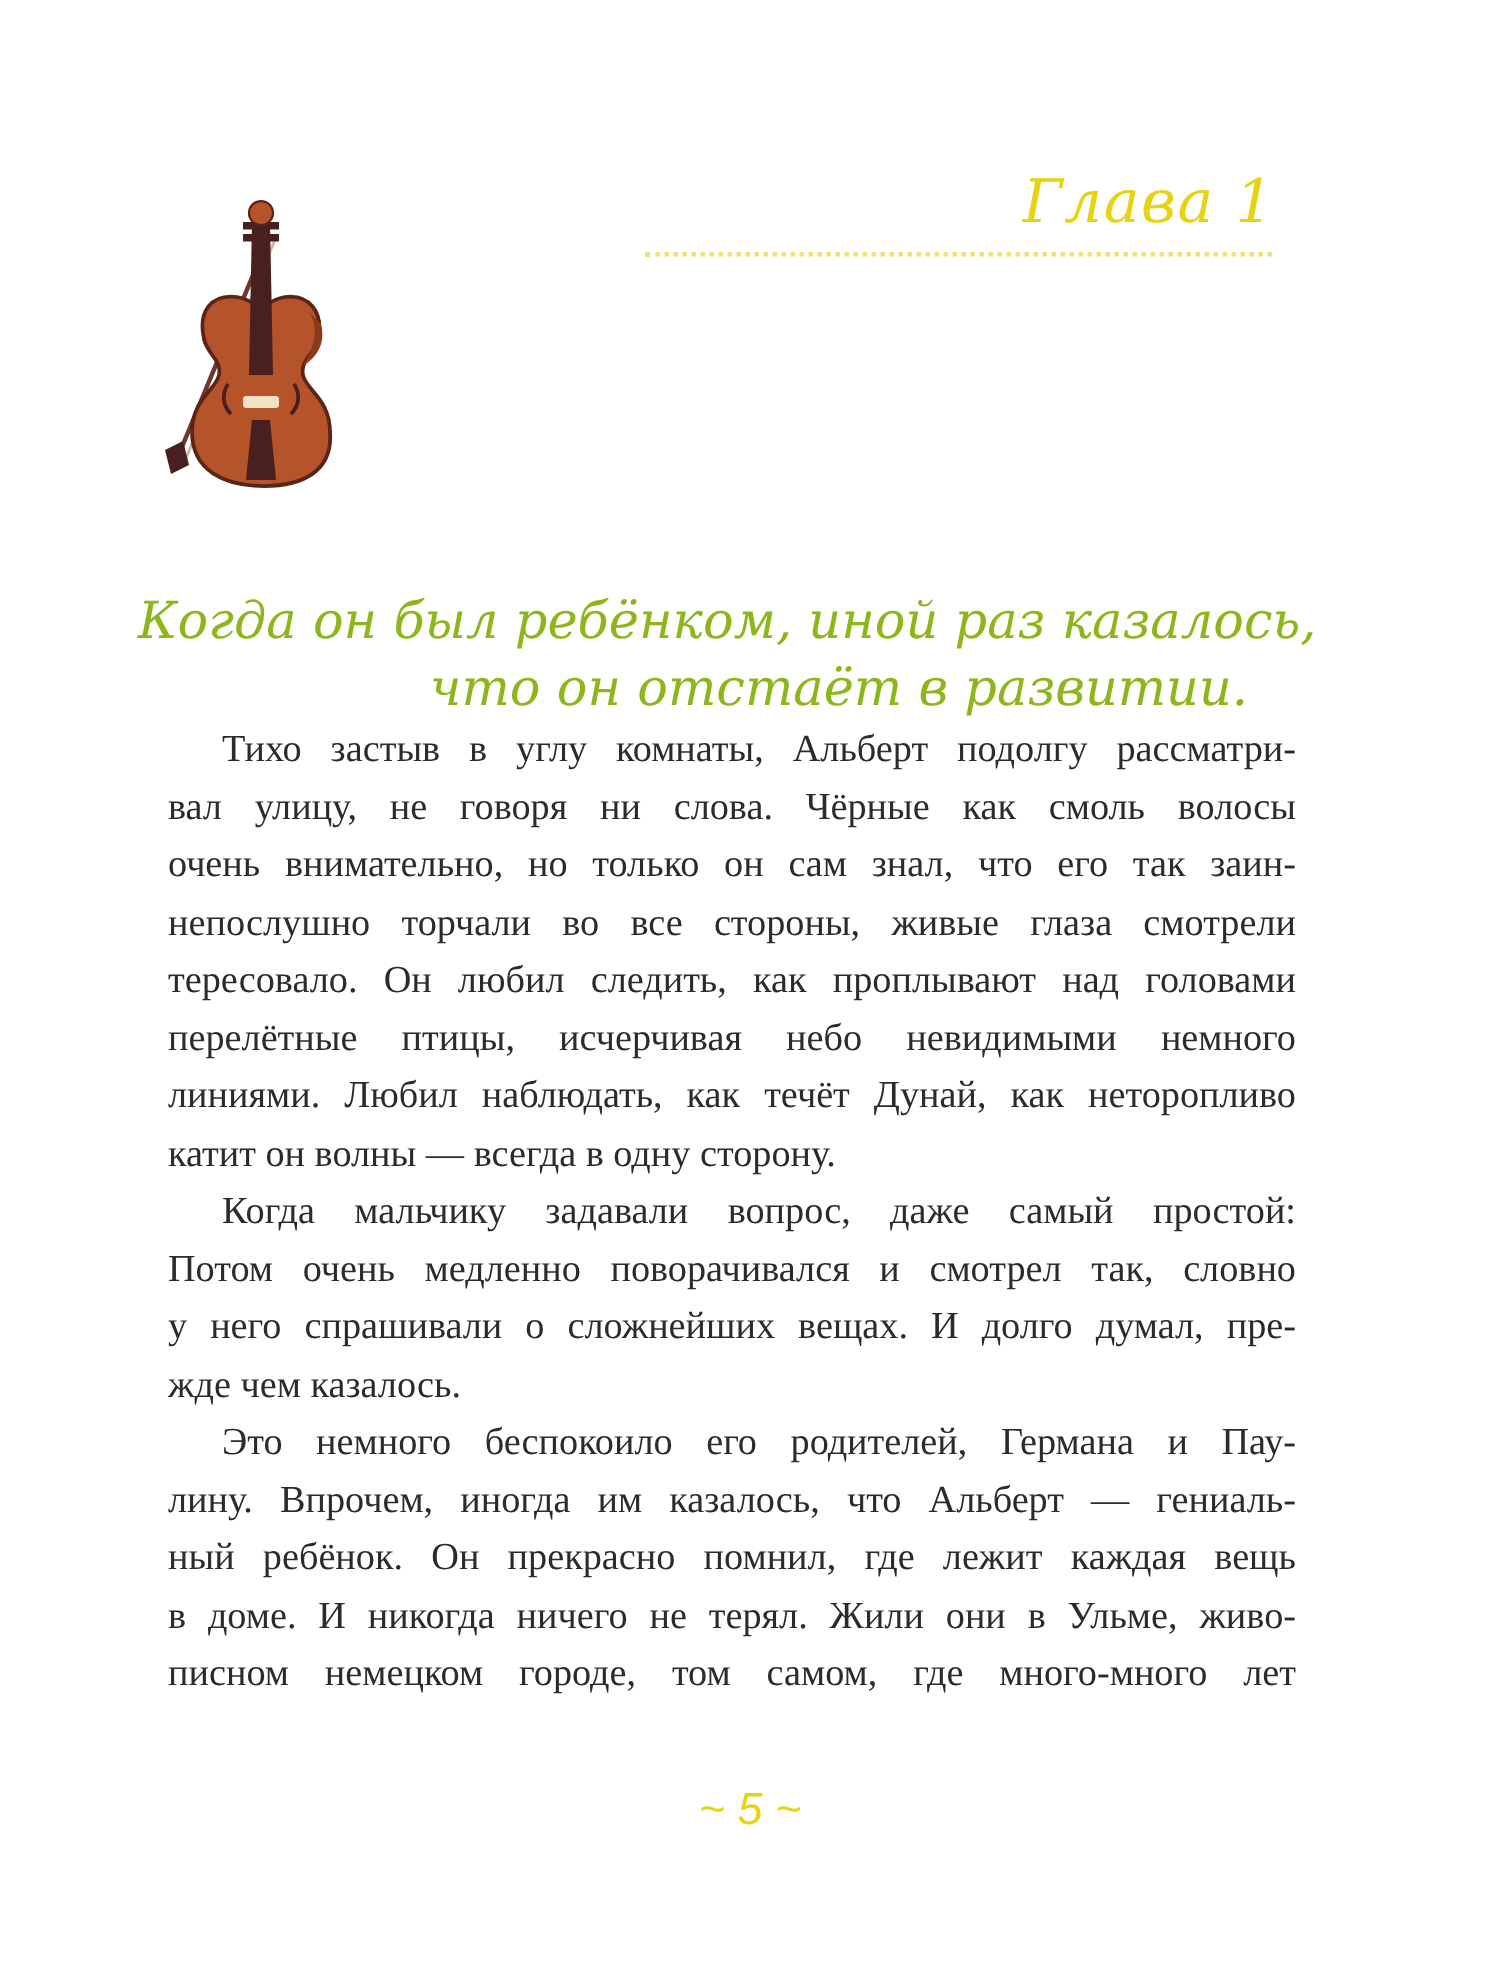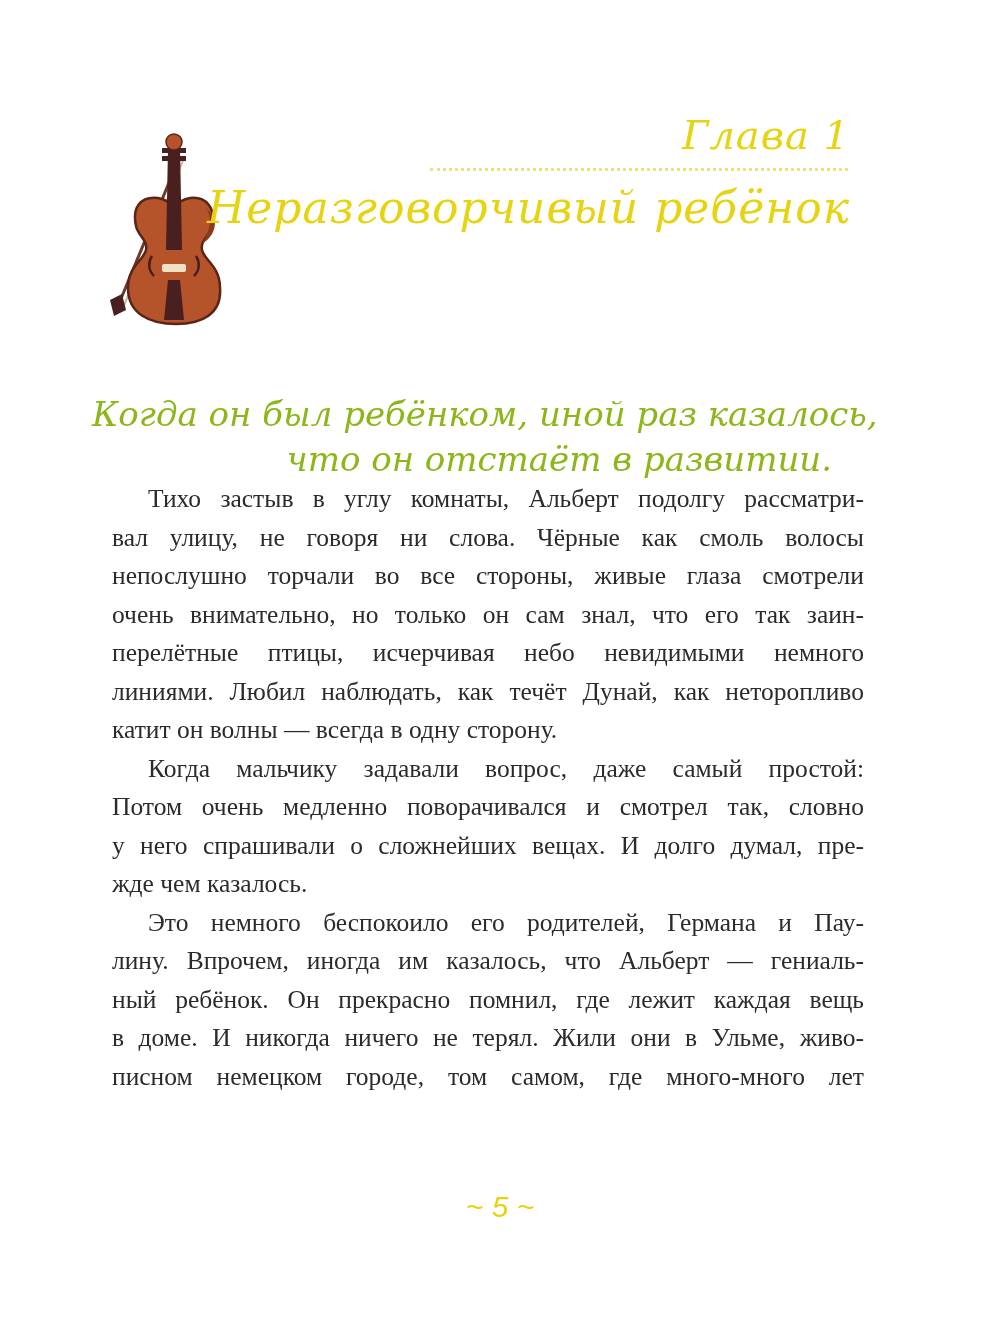--- a/index.html
+++ b/index.html
@@ -71,33 +71,33 @@
 
     <circle cx="86" cy="14" r="8" fill="#b5532a" stroke="#5a2418" stroke-width="1.5"></circle>
     <rect x="74" y="20" width="6" height="5" fill="#4a1f1f"></rect>
     <rect x="92" y="20" width="6" height="5" fill="#4a1f1f"></rect>
     <rect x="74" y="28" width="6" height="5" fill="#4a1f1f"></rect>
     <rect x="92" y="28" width="6" height="5" fill="#4a1f1f"></rect>
   </svg>
 
   <div class="chapter-label">Глава 1</div>
   <div class="chapter-rule"></div>
-  <div class="chapter-title">Неразговорчивый ребёнок</div>
 
   <div class="lead">
     <span>Когда он был ребёнком, иной раз казалось,</span>
     <span>что он отстаёт в развитии.</span>
   </div>
 
   <div class="body-text">
     <div>
       <span class="line indent">Тихо застыв в углу комнаты, Альберт подолгу рассматри-</span>
       <span class="line">вал улицу, не говоря ни слова. Чёрные как смоль волосы</span>
+      <span class="line">очень внимательно, но только он сам знал, что его так заин-</span>
       <span class="line">непослушно торчали во все стороны, живые глаза смотрели</span>
-      <span class="line">очень внимательно, но только он сам знал, что его так заин-</span>
+      <span class="line">тересовало. Он любил следить, как проплывают над головами</span>
       <span class="line">перелётные птицы, исчерчивая небо невидимыми немного</span>
       <span class="line">линиями. Любил наблюдать, как течёт Дунай, как неторопливо</span>
       <span class="line last">катит он волны — всегда в одну сторону.</span>
     </div>
     <div>
       <span class="line indent">Когда мальчику задавали вопрос, даже самый простой:</span>
       <span class="line">Потом очень медленно поворачивался и смотрел так, словно</span>
       <span class="line">у него спрашивали о сложнейших вещах. И долго думал, пре-</span>
       <span class="line last">жде чем казалось.</span>
     </div>

